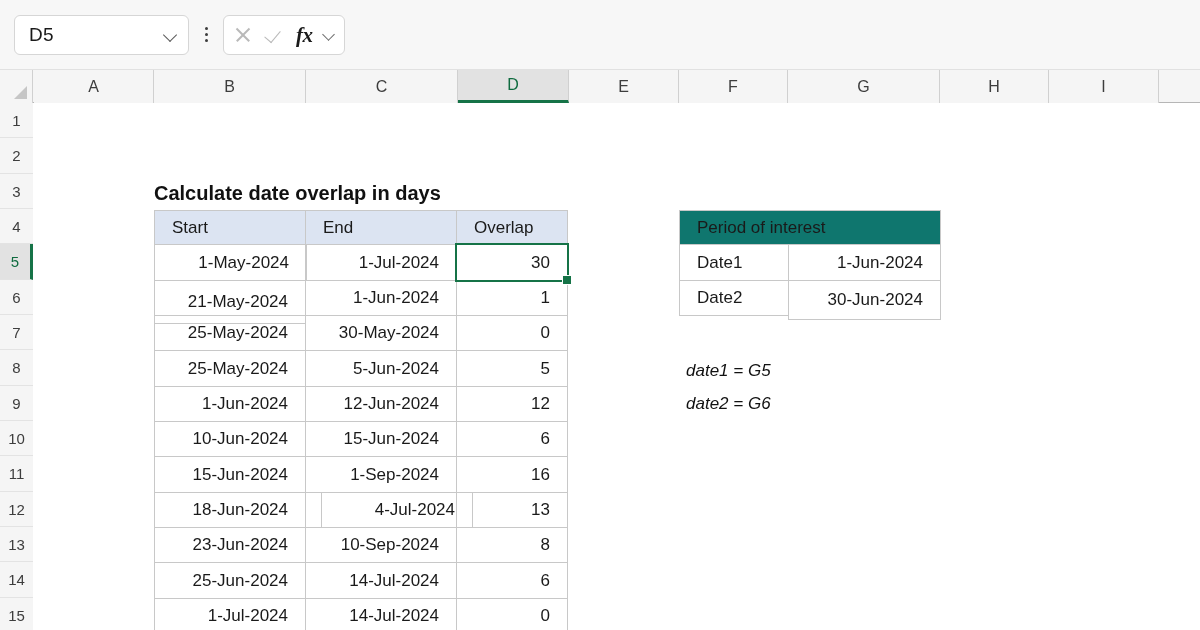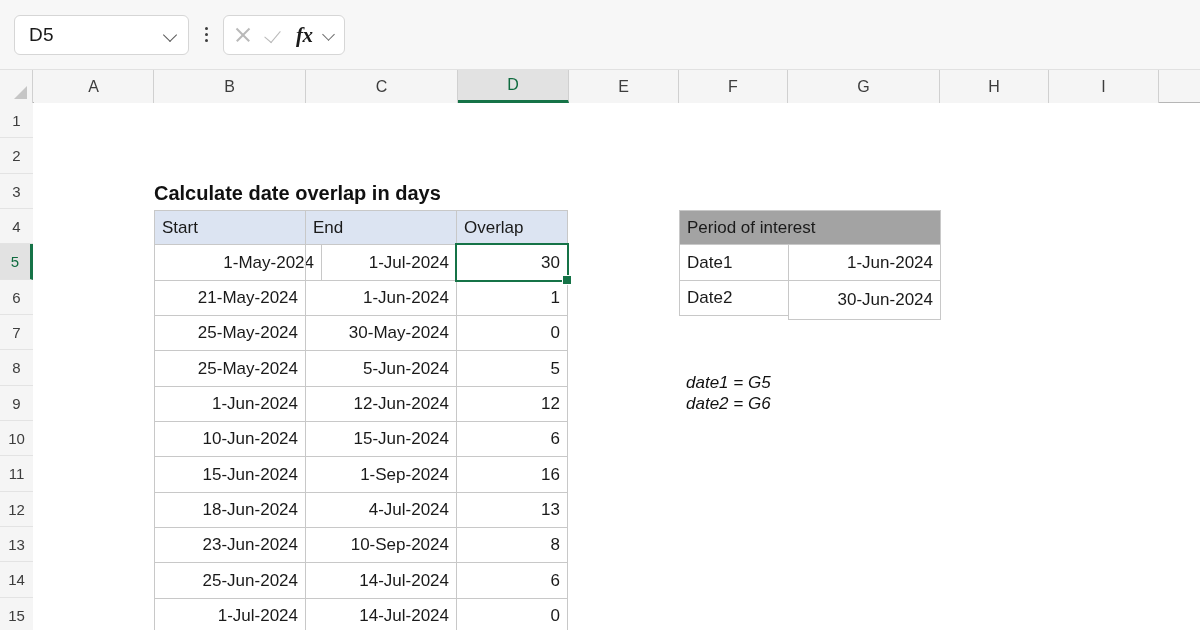--- a/index.html
+++ b/index.html
@@ -192,31 +192,31 @@
     left: 34px; top: 34px;
     width: 1166px; height: 526px;
     background: #ffffff;
   }
 
   .cell {
     position: absolute;
     display: flex; align-items: center;
     font-size: 17px;
     color: #1a1a1a;
-    padding: 0 7px;
+    padding: 0 17px;
     white-space: nowrap;
     overflow: hidden;
   }
   .cell.r { justify-content: flex-end; }
   .cell.l { justify-content: flex-start; }
   .bordered {
     border: 1px solid #c8c8c8;
   }
   .hdr-blue { background: #dce4f2; }
-  .hdr-green { background: #a3a3a3; }
+  .hdr-green { background: #0f766e; }
 
   .title-cell {
     position: absolute;
     font-size: 20px;
     font-weight: bold;
     color: #111111;
     display: flex; align-items: center;
     white-space: nowrap;
   }
   .note {
@@ -303,25 +303,25 @@
   </div>
 
   <div class="sheet">
 
     <div class="title-cell" style="left:120px;top:71px;height:36px">Calculate date overlap in days</div>
 
     <div class="cell bordered hdr-blue l" style="left:120px;top:106px;width:152px;height:35px">Start</div>
     <div class="cell bordered hdr-blue l" style="left:271px;top:106px;width:152px;height:35px">End</div>
     <div class="cell bordered hdr-blue l" style="left:422px;top:106px;width:112px;height:35px">Overlap</div>
 
-    <div class="cell bordered r" style="left:120px;top:140px;width:168px;height:37px">1-May-2024</div>
+    <div class="cell bordered r" style="left:120px;top:140px;width:153px;height:37px">1-May-2024</div>
     <div class="cell bordered r" style="left:271px;top:140px;width:152px;height:37px">1-Jul-2024</div>
     <div class="cell bordered r" style="left:422px;top:140px;width:112px;height:37px">30</div>
 
-    <div class="cell bordered r" style="left:120px;top:176px;width:152px;height:36px">21-May-2024</div>
+    <div class="cell bordered r" style="left:120px;top:176px;width:152px;height:44px">21-May-2024</div>
     <div class="cell bordered r" style="left:271px;top:176px;width:152px;height:36px">1-Jun-2024</div>
     <div class="cell bordered r" style="left:422px;top:176px;width:112px;height:36px">1</div>
 
     <div class="cell bordered r" style="left:120px;top:211px;width:152px;height:36px">25-May-2024</div>
     <div class="cell bordered r" style="left:271px;top:211px;width:152px;height:36px">30-May-2024</div>
     <div class="cell bordered r" style="left:422px;top:211px;width:112px;height:36px">0</div>
 
     <div class="cell bordered r" style="left:120px;top:246px;width:152px;height:37px">25-May-2024</div>
     <div class="cell bordered r" style="left:271px;top:246px;width:152px;height:37px">5-Jun-2024</div>
     <div class="cell bordered r" style="left:422px;top:246px;width:112px;height:37px">5</div>
@@ -332,21 +332,21 @@
 
     <div class="cell bordered r" style="left:120px;top:317px;width:152px;height:36px">10-Jun-2024</div>
     <div class="cell bordered r" style="left:271px;top:317px;width:152px;height:36px">15-Jun-2024</div>
     <div class="cell bordered r" style="left:422px;top:317px;width:112px;height:36px">6</div>
 
     <div class="cell bordered r" style="left:120px;top:352px;width:152px;height:37px">15-Jun-2024</div>
     <div class="cell bordered r" style="left:271px;top:352px;width:152px;height:37px">1-Sep-2024</div>
     <div class="cell bordered r" style="left:422px;top:352px;width:112px;height:37px">16</div>
 
     <div class="cell bordered r" style="left:120px;top:388px;width:152px;height:36px">18-Jun-2024</div>
-    <div class="cell bordered r" style="left:271px;top:388px;width:152px;height:36px">4-Jul-2024</div>
+    <div class="cell bordered r" style="left:287px;top:388px;width:152px;height:36px">4-Jul-2024</div>
     <div class="cell bordered r" style="left:422px;top:388px;width:112px;height:36px">13</div>
 
     <div class="cell bordered r" style="left:120px;top:423px;width:152px;height:36px">23-Jun-2024</div>
     <div class="cell bordered r" style="left:271px;top:423px;width:152px;height:36px">10-Sep-2024</div>
     <div class="cell bordered r" style="left:422px;top:423px;width:112px;height:36px">8</div>
 
     <div class="cell bordered r" style="left:120px;top:458px;width:152px;height:37px">25-Jun-2024</div>
     <div class="cell bordered r" style="left:271px;top:458px;width:152px;height:37px">14-Jul-2024</div>
     <div class="cell bordered r" style="left:422px;top:458px;width:112px;height:37px">6</div>
 
@@ -355,18 +355,18 @@
     <div class="cell bordered r" style="left:422px;top:494px;width:112px;height:36px">0</div>
 
     <div class="cell bordered hdr-green l" style="left:645px;top:106px;width:262px;height:35px">Period of interest</div>
 
     <div class="cell bordered l" style="left:645px;top:140px;width:110px;height:37px">Date1</div>
     <div class="cell bordered r" style="left:754px;top:140px;width:153px;height:37px">1-Jun-2024</div>
 
     <div class="cell bordered l" style="left:645px;top:176px;width:110px;height:36px">Date2</div>
     <div class="cell bordered r" style="left:754px;top:176px;width:153px;height:40px">30-Jun-2024</div>
 
-    <div class="note" style="left:652px;top:260px;height:37px">date1 = G5</div>
+    <div class="note" style="left:652px;top:248px;height:37px">date1 = G5</div>
     <div class="note" style="left:652px;top:282px;height:36px">date2 = G6</div>
 
     <div class="selbox" style="left:421px;top:139px;width:114px;height:39px"></div>
   </div>
 </div>
 
 </body></html>

